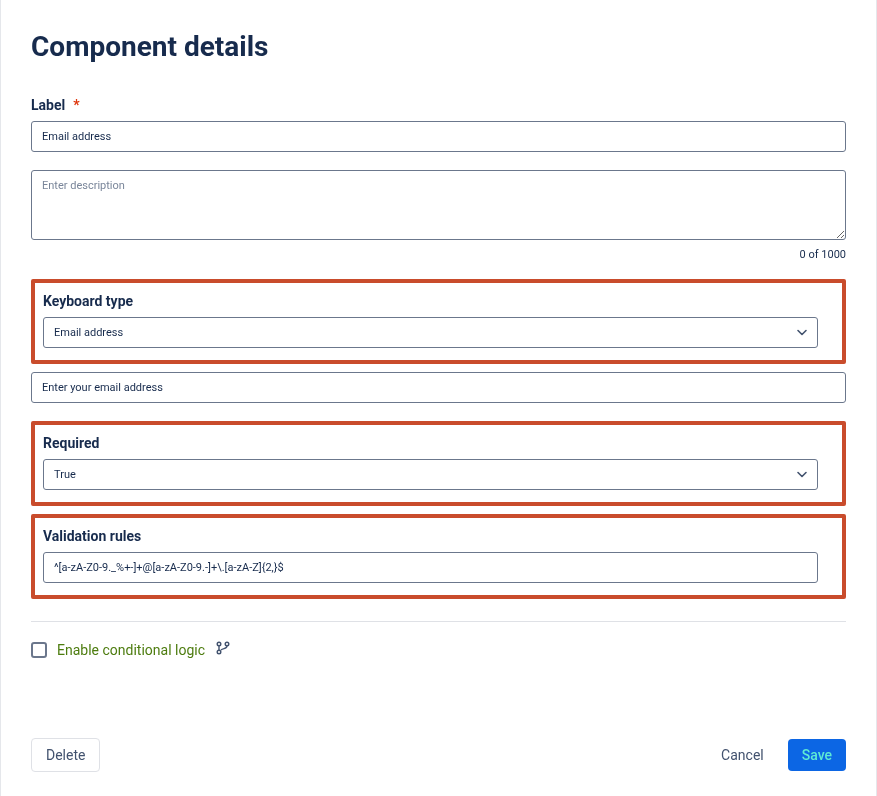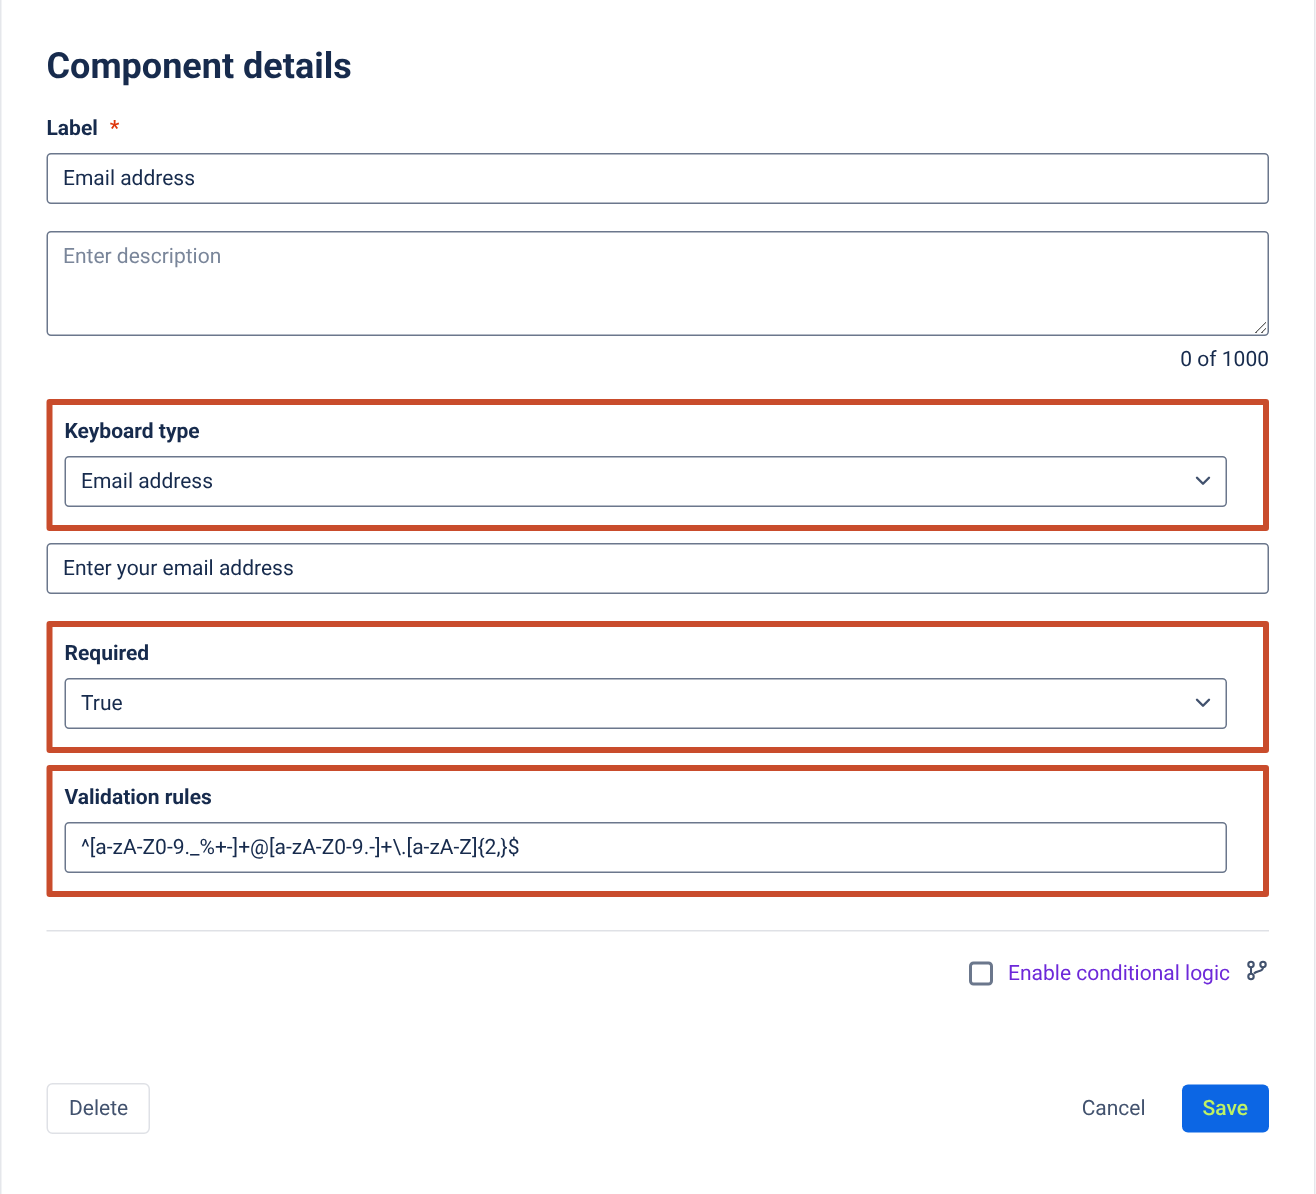--- a/index.html
+++ b/index.html
@@ -8,53 +8,53 @@
       background: #fff;
       color: #1b2a47;
       width: 877px;
       height: 796px;
       padding: 30px;
       border-left: 1px solid #e5e7eb;
       border-right: 1px solid #e5e7eb;
       position: relative;
     }
     .page-title {
-      font-size: 24px;
+      font-size: 28px;
       font-weight: 700;
       color: #172b4d;
-      margin-bottom: 20px;
+      margin-bottom: 34px;
     }
     .field { margin-bottom: 18px; }
     .field-label {
       font-size: 14px;
       font-weight: 700;
       color: #172b4d;
       margin-bottom: 8px;
       display: flex;
       align-items: center;
       gap: 6px;
     }
     .required-star { color: #de350b; margin-left: 2px; }
     .text-input, .text-area, .select {
       width: 100%;
       border: 1px solid #6b778c;
       border-radius: 3px;
       padding: 8px 10px;
-      font-size: 14px;
+      font-size: 11px;
       font-family: inherit;
       color: #172b4d;
       background: #fff;
     }
     .text-input::placeholder, .text-area::placeholder { color: #7a869a; }
     .text-area {
       height: 70px;
       resize: vertical;
     }
     .counter {
-      font-size: 14px;
+      font-size: 11px;
       color: #172b4d;
       text-align: right;
       margin-top: 4px;
     }
     .select-wrap { position: relative; }
     .select {
       appearance: none;
       -webkit-appearance: none;
       padding-right: 32px;
       cursor: pointer;
@@ -82,33 +82,32 @@
     .divider {
       border: none;
       border-top: 1px solid #dfe1e6;
       margin: 22px 0 18px 0;
     }
     .checkbox-row {
       display: flex;
       align-items: center;
       gap: 10px;
       font-size: 14px;
-      color: #6d28d9;
-      justify-content: flex-end;
+      color: #4d7c0f;
     }
     .checkbox {
       width: 16px;
       height: 16px;
       border: 2px solid #6b778c;
       border-radius: 3px;
       cursor: pointer;
     }
     .footer {
       position: absolute;
-      bottom: 40px;
+      bottom: 24px;
       left: 30px;
       right: 30px;
       display: flex;
       align-items: center;
     }
     .footer .spacer { flex: 1; }
     .btn {
       font-size: 14px;
       border-radius: 4px;
       padding: 8px 14px;
@@ -121,21 +120,21 @@
       border: 1px solid #dfe1e6;
       color: #42526e;
     }
     .btn-cancel {
       background: transparent;
       color: #42526e;
       margin-right: 10px;
     }
     .btn-save {
       background: #0c66e4;
-      color: #bef264;
+      color: #5eead4;
       font-weight: 500;
     }
     .branch-icon { color: #42526e; }
   </style>
 </head>
 <body>
 
 <h2 class="page-title">Component details</h2>
 
 <div class="field">

